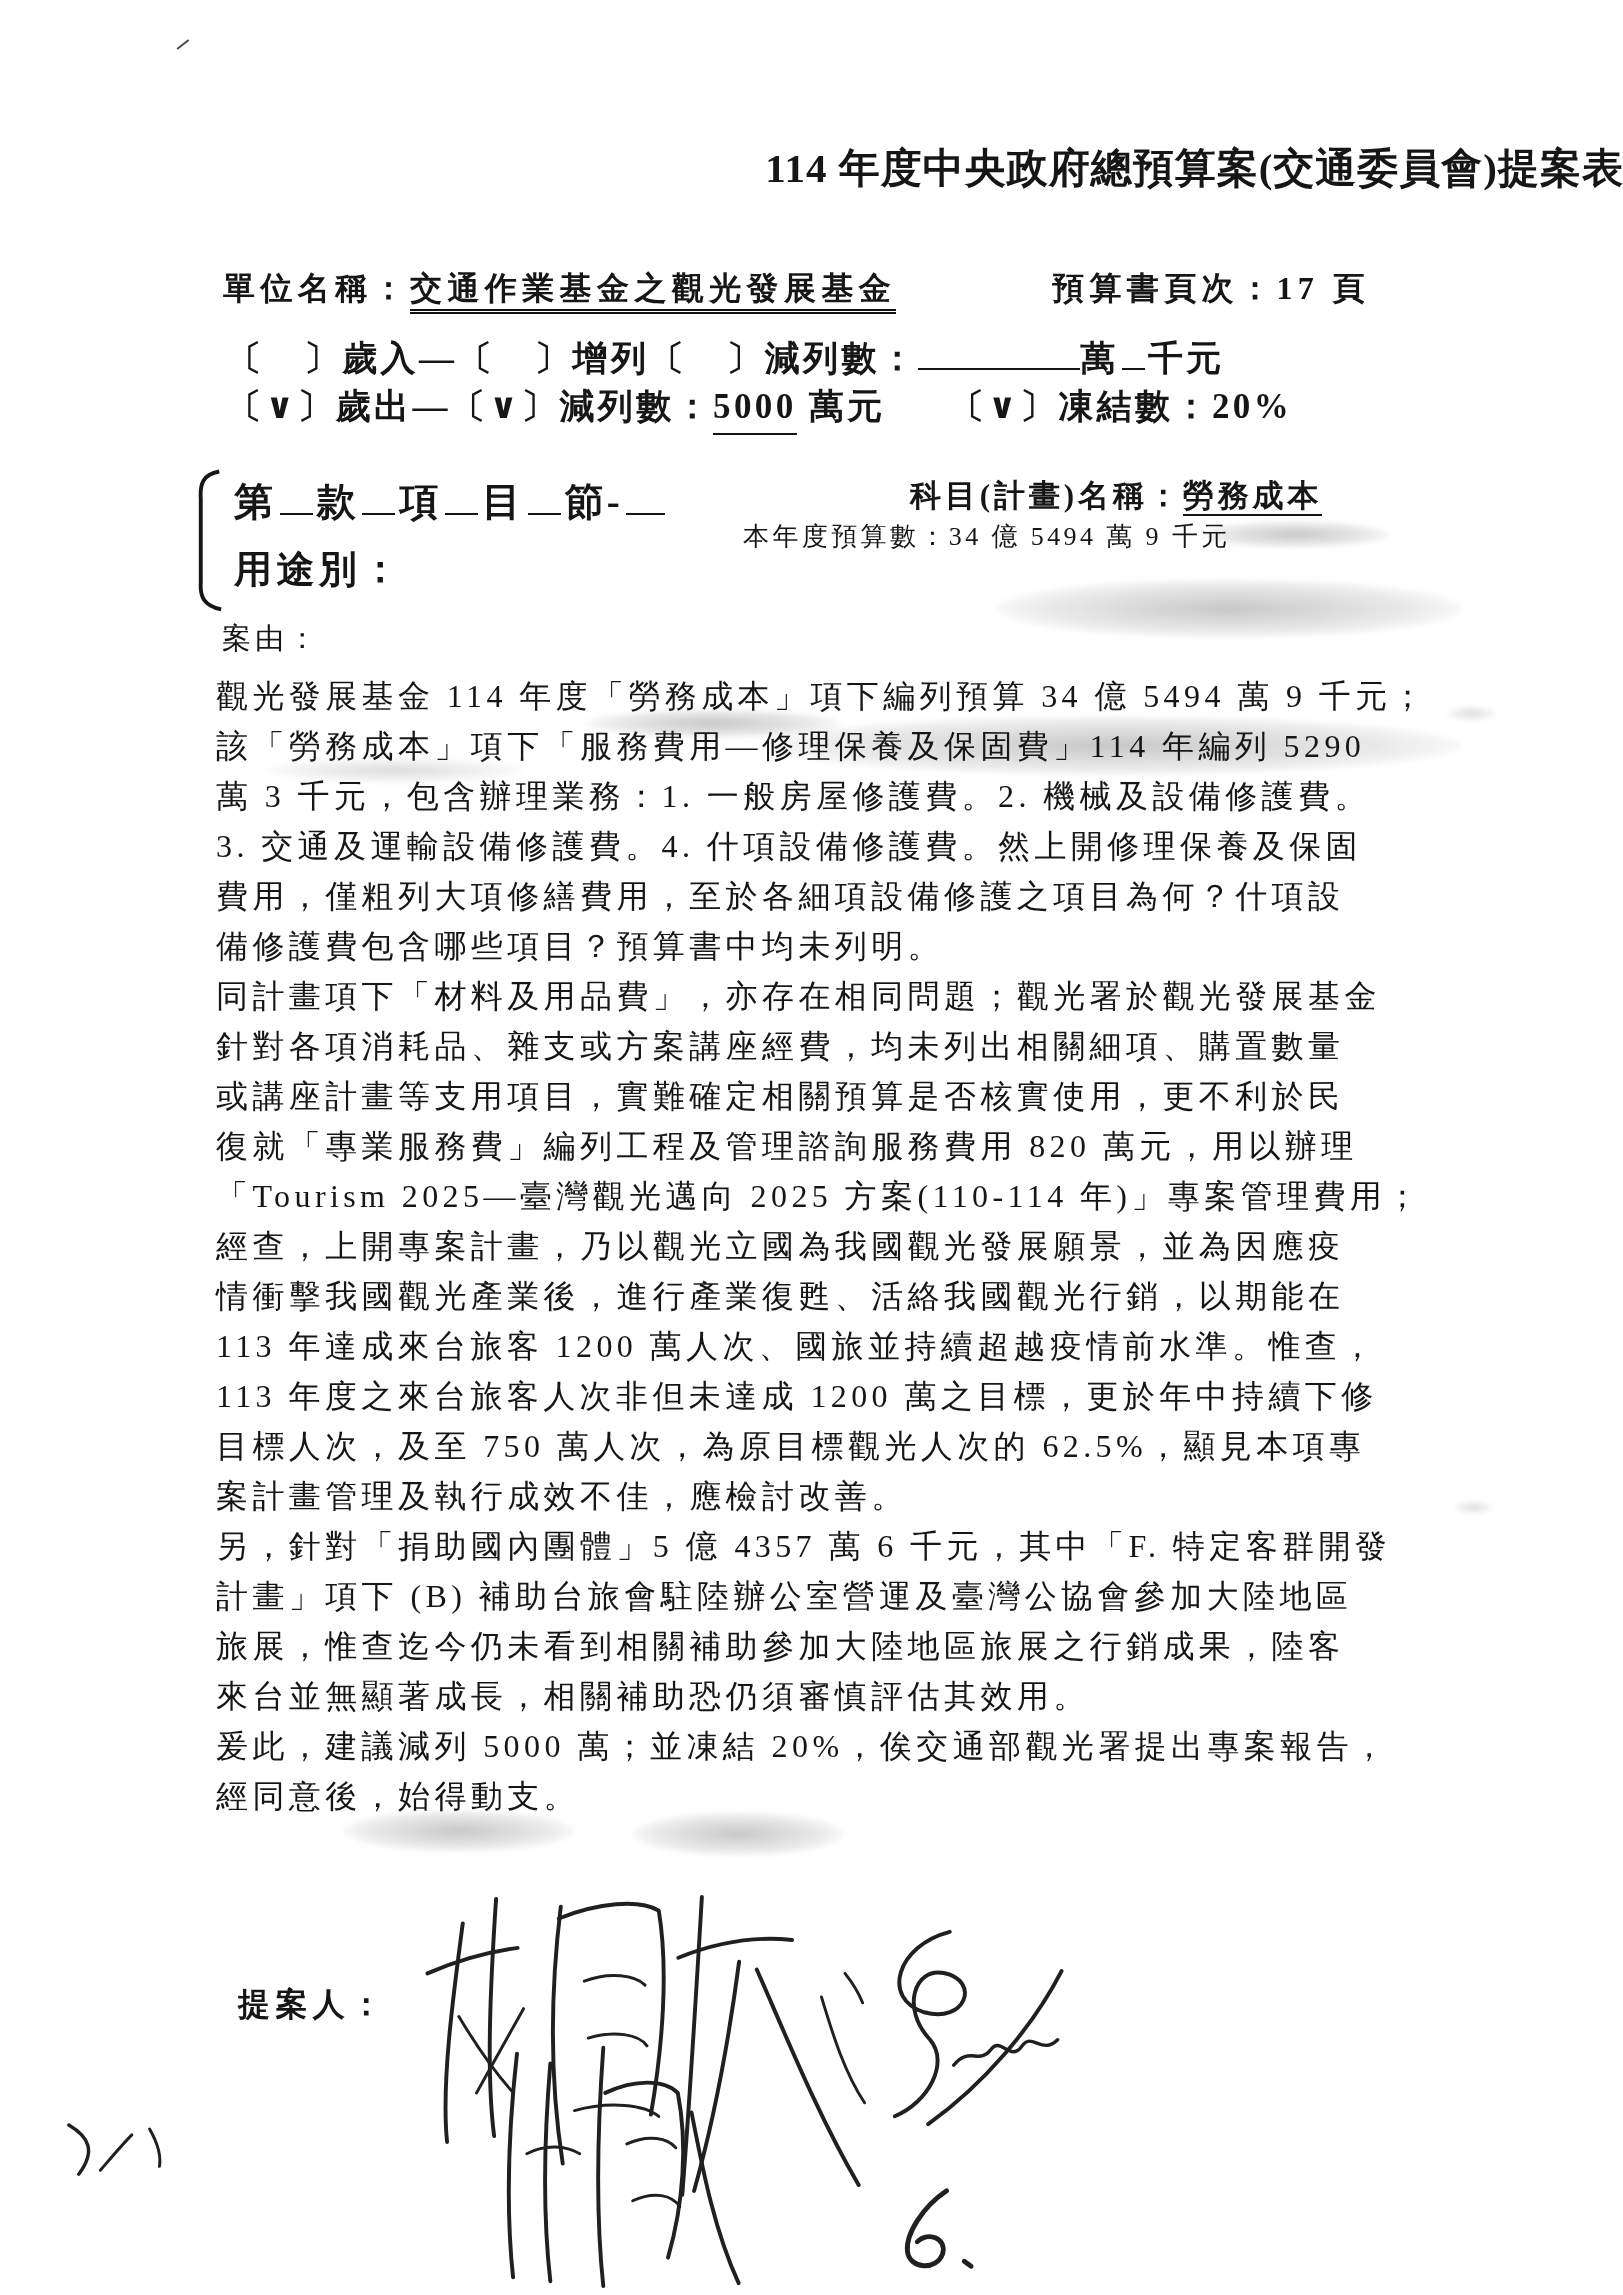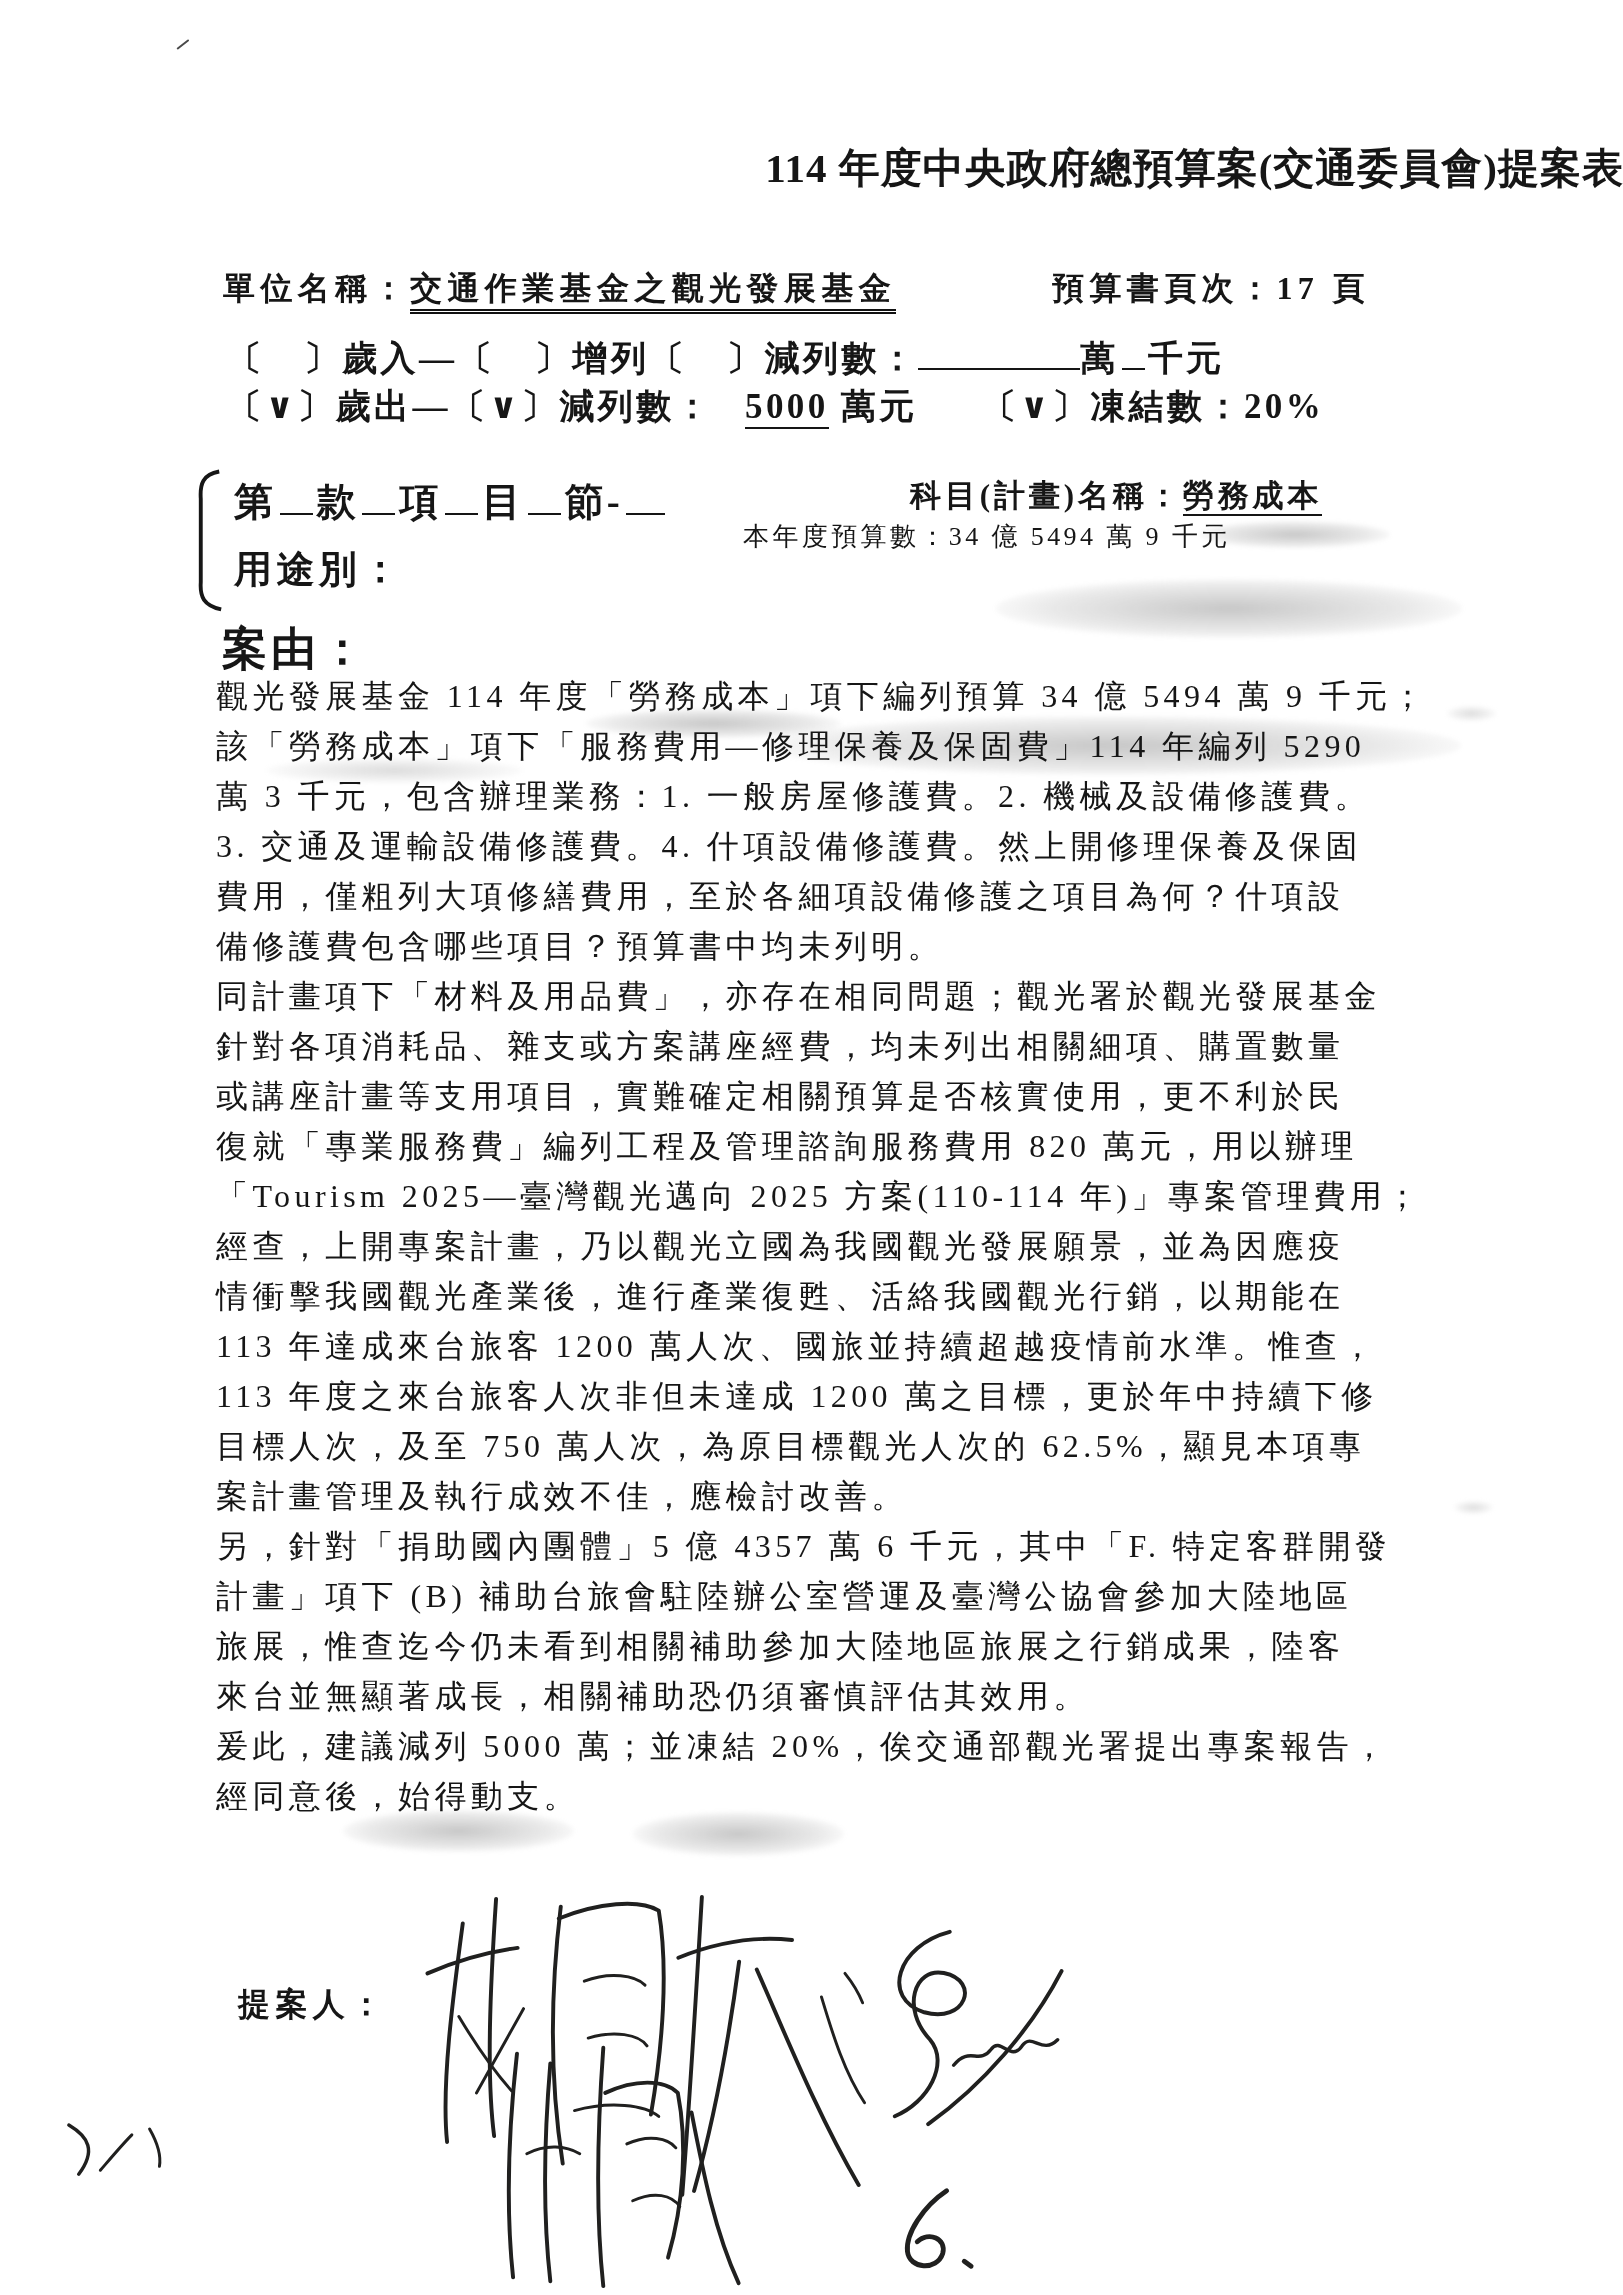--- a/index.html
+++ b/index.html
@@ -20,32 +20,32 @@
   .meta-unit{position:absolute;left:223px;top:0;white-space:nowrap;}
   .meta-pageref{position:absolute;left:1052px;top:0;white-space:nowrap;}
   .u-unit{border-bottom:5.4px double #111;padding-bottom:3px;}
 
   .cb-row{position:absolute;left:227px;font-size:35px;letter-spacing:3.4px;font-weight:600;white-space:nowrap;}
   .cb-row1{top:335px;}
   .cb-row2{top:383px;}
   .blank{display:inline-block;border-bottom:2.5px solid #151515;height:27.5px;vertical-align:baseline;}
   .blank-long{width:162px;}
   .blank-short{width:23.5px;margin:0 2.9px;}
-  .u-amount{border-bottom:2.5px solid #151515;padding-bottom:1px;margin-left:32px;}
+  .u-amount{border-bottom:2.5px solid #151515;padding-bottom:7px;}
   .spacer130{display:inline-block;width:64px;}
 
   .clause-row{position:absolute;top:475px;left:234px;font-size:39px;letter-spacing:2.9px;font-weight:600;white-space:nowrap;}
   .clause-blank{display:inline-block;width:33px;height:27.5px;border-bottom:2.5px solid #151515;margin:0 3.9px;vertical-align:baseline;}
   .subject{position:absolute;top:475px;left:910px;font-size:31px;letter-spacing:3.9px;font-weight:600;white-space:nowrap;}
   .u-subject{border-bottom:2.5px solid #151515;padding-bottom:1px;}
 
   .usage-row{position:absolute;top:544px;left:234px;font-size:38px;letter-spacing:4.4px;font-weight:600;white-space:nowrap;}
   .budget{position:absolute;top:519px;left:743px;font-size:26px;letter-spacing:3.4px;font-weight:400;white-space:nowrap;}
 
-  .case-label{position:absolute;top:619px;left:222px;font-size:45px;letter-spacing:3.9px;font-weight:700;}
+  .case-label{position:absolute;top:619px;left:222px;font-size:29px;letter-spacing:3.9px;font-weight:400;}
   .case-lines{position:absolute;top:671px;left:216px;width:1324px;font-size:32px;letter-spacing:4.4px;}
   .case-line{height:50px;line-height:50px;white-space:nowrap;}
 
   .proposer{position:absolute;top:1983px;left:238px;font-size:32px;letter-spacing:5.4px;font-weight:600;white-space:nowrap;}
 
   svg.sig path{fill:none;stroke:#20201f;stroke-linecap:round;stroke-linejoin:round;}
   .bracket path{fill:none;stroke:#161616;}
 
   .smudge{position:absolute;border-radius:50%;
     background:radial-gradient(ellipse at center, rgba(110,110,110,0.38) 0%, rgba(150,150,150,0.2) 55%, rgba(200,200,200,0) 78%);

